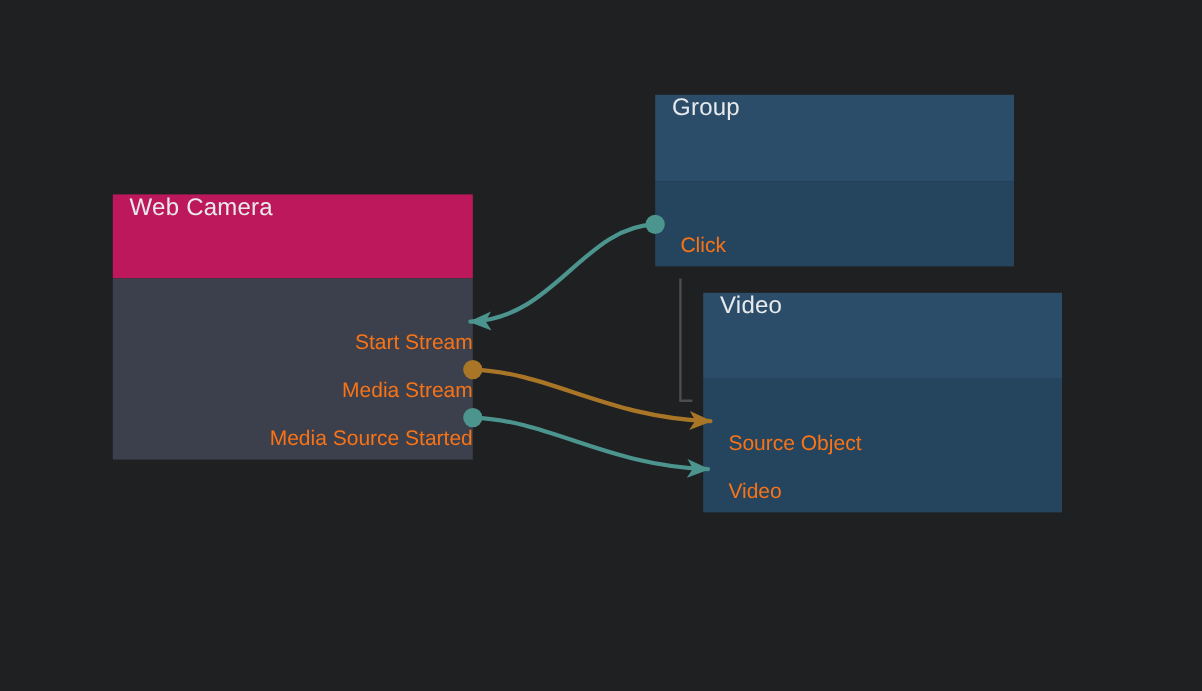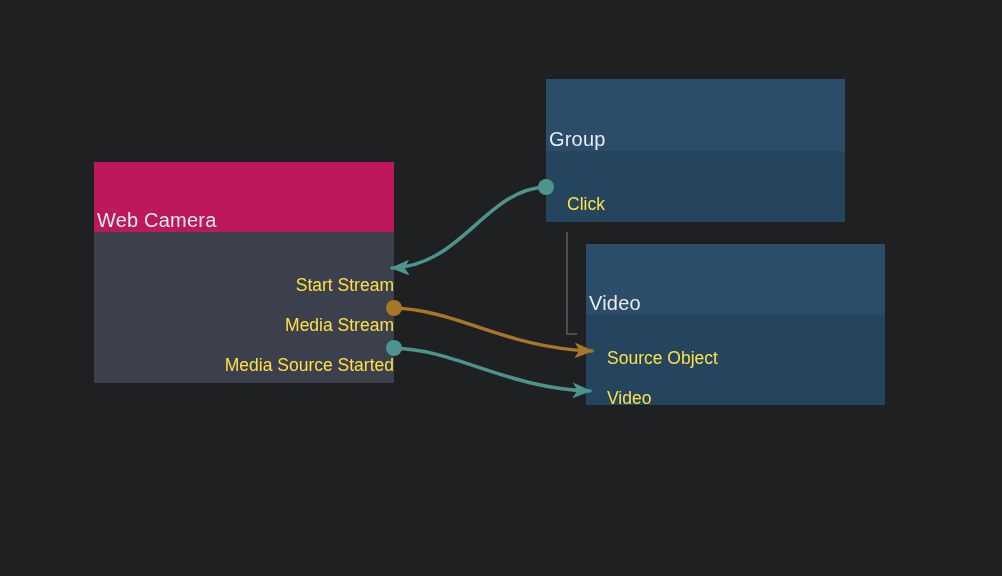--- a/index.html
+++ b/index.html
@@ -16,54 +16,54 @@
     height: 576px;
     background: #1f2022;
   }
   .node {
     position: absolute;
     display: flex;
     flex-direction: column;
   }
   .node-header {
     display: flex;
-    align-items: flex-end;
-    padding-left: 3px;
+    align-items: flex-start;
+    padding-left: 14px;
     flex: 0 0 auto;
   }
   .node-title {
     color: #e8eaec;
     font-size: 20px;
     letter-spacing: 0.2px;
   }
   .node-body {
     flex: 1 1 auto;
     display: flex;
     flex-direction: column;
     justify-content: center;
   }
   .port-row {
     height: 40px;
     display: flex;
     align-items: center;
   }
   .port-label {
-    color: #fde047;
+    color: #f97316;
     font-size: 17.5px;
     margin-top: 36px;
   }
   .ports-right .port-row { justify-content: flex-end; }
   .ports-left  .port-row { justify-content: flex-start; padding-left: 21px; }
 
   
   #node-web-camera { left: 94px;  top: 162px; width: 300px; height: 221px; }
   #node-web-camera .node-header { height: 70px; }
   #node-group      { left: 546px; top: 79px;  width: 299px; height: 143px; }
   #node-group .node-header { height: 72px; }
-  #node-video      { left: 586px; top: 244px; width: 299px; height: 161px; }
+  #node-video      { left: 586px; top: 244px; width: 299px; height: 183px; }
   #node-video .node-header { height: 71px; }
 
   .wires {
     position: absolute;
     left: 0;
     top: 0;
     pointer-events: none;
   }
   .wire {
     fill: none;

